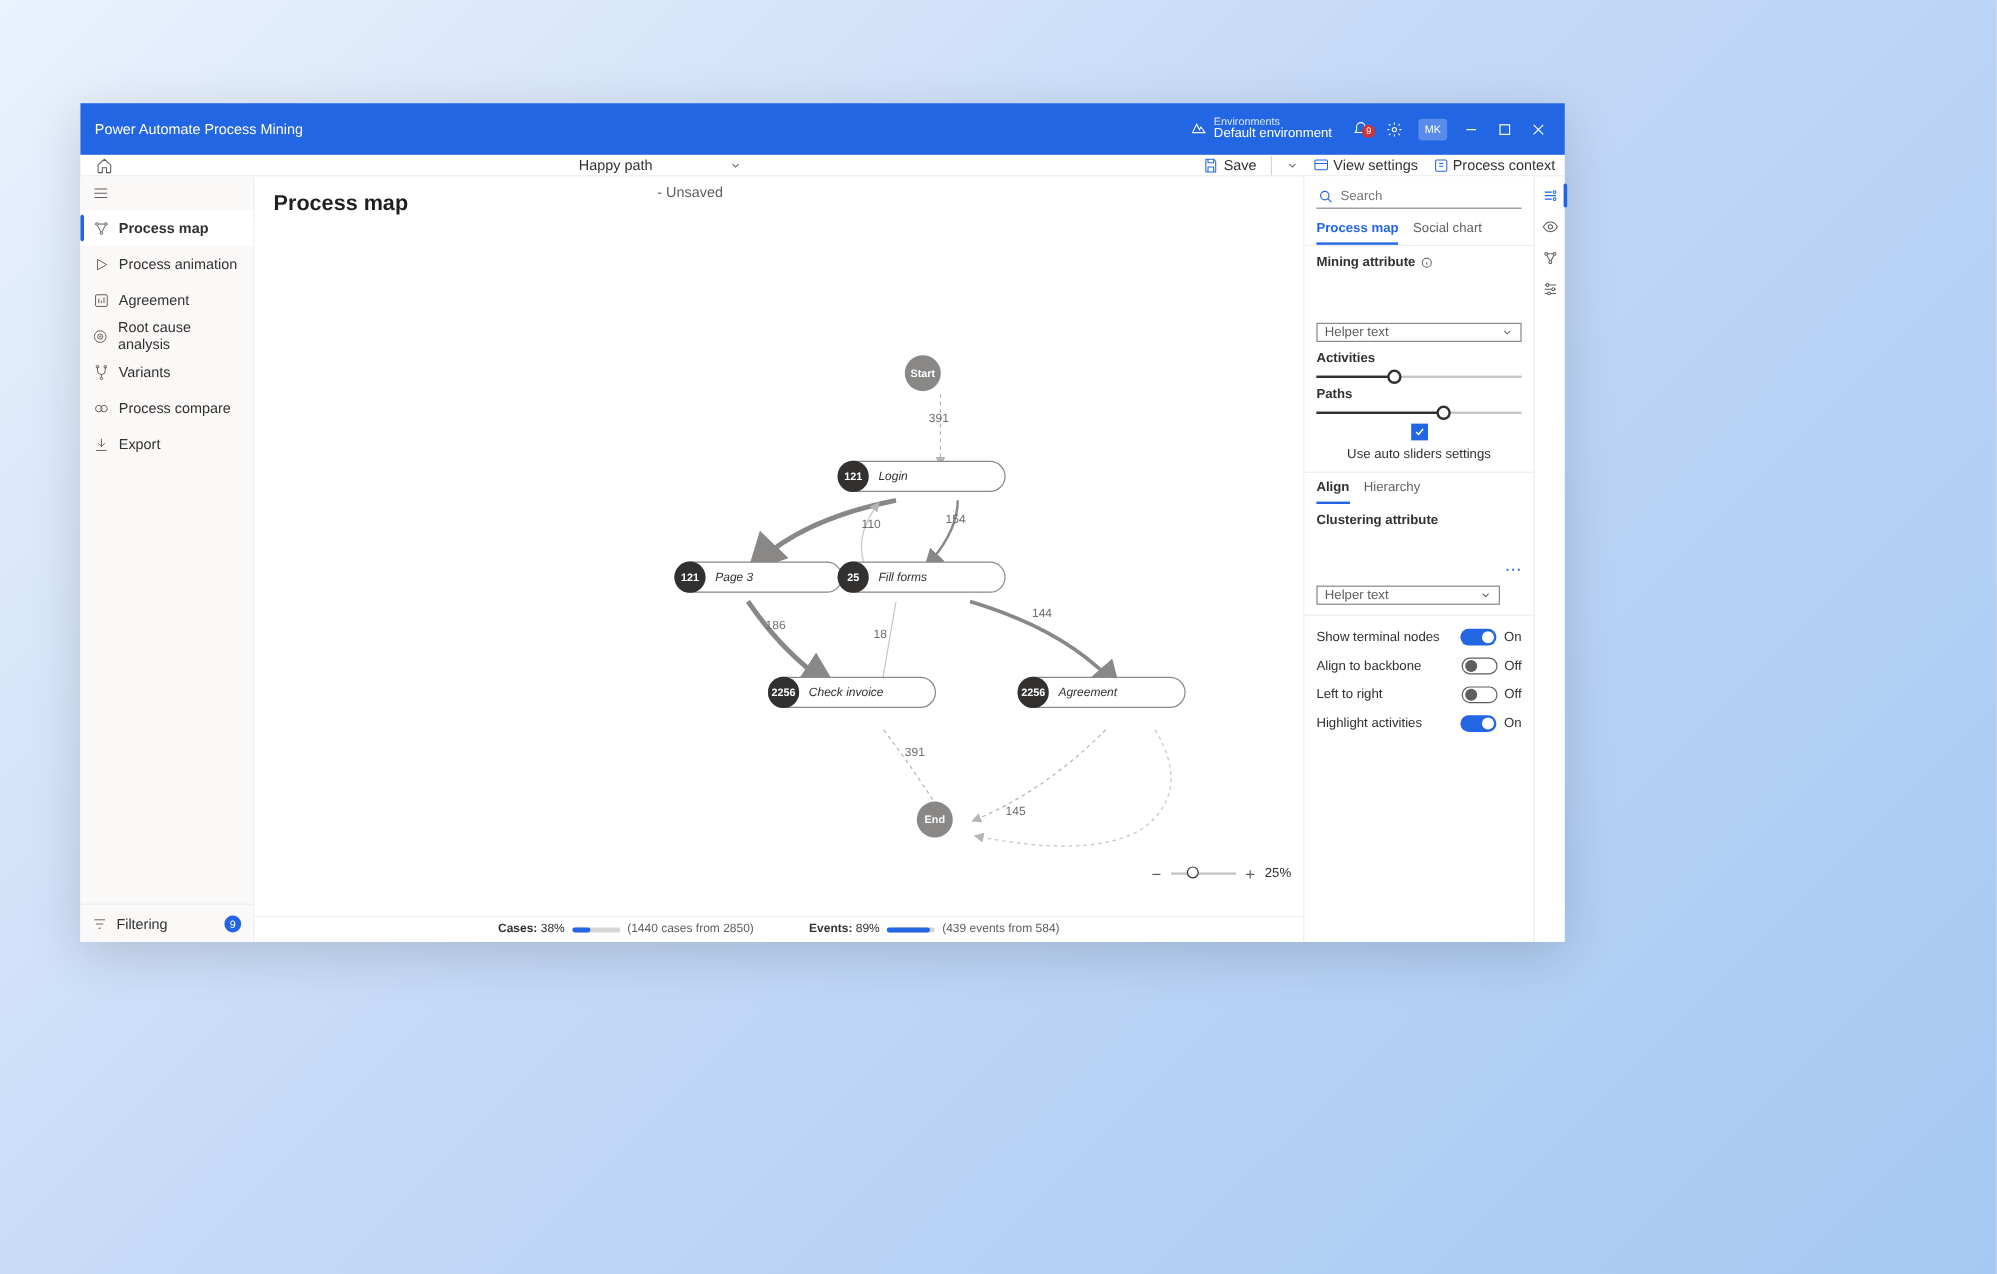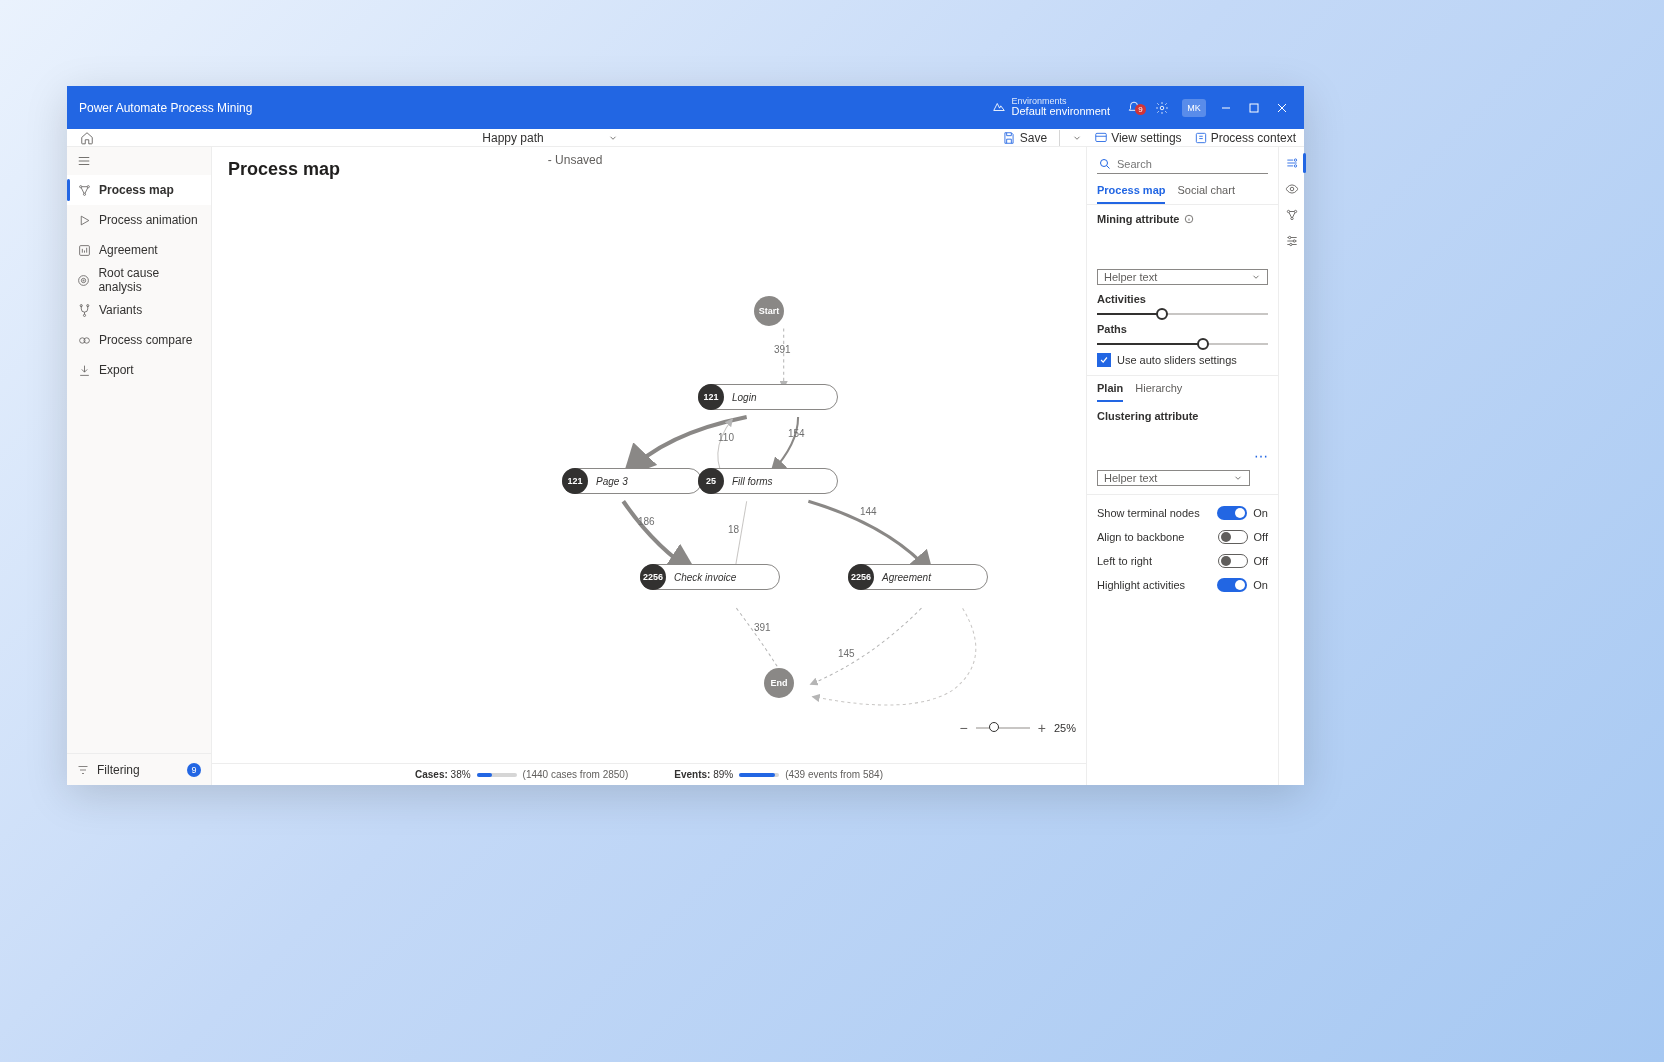--- a/index.html
+++ b/index.html
@@ -77,21 +77,21 @@
 .rp-tab { padding: 6px 0; cursor: pointer; }
 .rp-tab.active { color: #2266e3; border-bottom: 2px solid #2266e3; font-weight: 600; }
 .rp-section { padding: 8px 10px; border-bottom: 1px solid #ededed; }
 .rp-section .sec-label { font-size: 11px; font-weight: 600; margin-bottom: 4px; display: flex; align-items: center; gap: 4px; }
 .dd { border: 1px solid #8a8886; height: 16px; display: flex; align-items: center; padding: 0 6px; font-size: 11px; color: #605e5c; justify-content: space-between; cursor: pointer; margin-top: 44px; }
 .slider-row { margin: 8px 0 2px; }
 .slider-label { font-size: 11px; font-weight: 600; margin-bottom: 2px; }
 .slider-track { height: 2px; background: #c8c6c4; position: relative; margin: 8px 0; }
 .slider-fill { position: absolute; left: 0; top: 0; bottom: 0; background: #323130; }
 .slider-thumb { position: absolute; top: -5px; width: 12px; height: 12px; border: 2px solid #323130; background: #fff; border-radius: 50%; margin-left: -6px; }
-.chk-row { display: flex; align-items: center; gap: 6px; font-size: 11px; margin-top: 6px; }
+.chk-row { display: flex; align-items: center; gap: 6px; font-size: 11px; margin-top: 6px; flex-direction: column; }
 .chk { width: 14px; height: 14px; background: #2266e3; display: flex; align-items: center; justify-content: center; }
 .chk svg { stroke: #fff; }
 .rp-inner-tabs { display: flex; gap: 12px; padding: 6px 10px 0; font-size: 11px; }
 .rp-inner-tabs .it { padding-bottom: 6px; cursor: pointer; color: #605e5c; }
 .rp-inner-tabs .it.active { font-weight: 600; color: #323130; border-bottom: 2px solid #2266e3; }
 .dd-wrap { display: flex; gap: 4px; align-items: center; }
 .dd-wrap .dd { flex: 1; }
 .more-dots { color: #2266e3; cursor: pointer; font-size: 14px; }
 .toggle-row { display: flex; align-items: center; justify-content: space-between; padding: 5px 10px; font-size: 11px; }
 .toggle-row .ctrl { display: flex; align-items: center; gap: 6px; }
@@ -374,21 +374,21 @@
 
         <div class="circ-node" style="left:552px; top:482px;">End</div>
 
         <div class="edge-label" style="left:562px; top:158px;">391</div>
         <div class="edge-label" style="left:506px; top:246px;">110</div>
         <div class="edge-label" style="left:576px; top:242px;">154</div>
         <div class="edge-label" style="left:426px; top:330px;">186</div>
         <div class="edge-label" style="left:516px; top:338px;">18</div>
         <div class="edge-label" style="left:648px; top:320px;">144</div>
         <div class="edge-label" style="left:542px; top:436px;">391</div>
-        <div class="edge-label" style="left:626px; top:462px;text-align:right;">145</div>
+        <div class="edge-label" style="left:626px; top:485px;text-align:right;">145</div>
 
         <div class="zoom-bar">
           <span class="zm-btn">−</span>
           <div class="zoom-track">
             <div class="zoom-thumb" style="left:18px;"></div>
           </div>
           <span class="zm-btn">+</span>
           <span>25%</span>
         </div>
       </div>
@@ -456,21 +456,21 @@
         <div class="chk-row">
           <div class="chk">
               <svg width="10" height="10" viewBox="0 0 24 24" fill="none" stroke-width="3">
                 <path d="M5 12l5 5 9-11"></path>
               </svg>
             </div>
           <span>Use auto sliders settings</span>
         </div>
       </div>
       <div class="rp-inner-tabs">
-        <div class="it active">Plain</div>
+        <div class="it active">Align</div>
         <div class="it">Hierarchy</div>
       </div>
       <div class="rp-section">
         <div class="sec-label">Clustering attribute</div>
         <div class="dd-wrap">
           <div class="dd">
             <span>Helper text</span>
             <svg width="10" height="10" viewBox="0 0 24 24" fill="none" stroke="#605e5c" stroke-width="2">
                 <path d="M6 9l6 6 6-6"></path>
               </svg>

